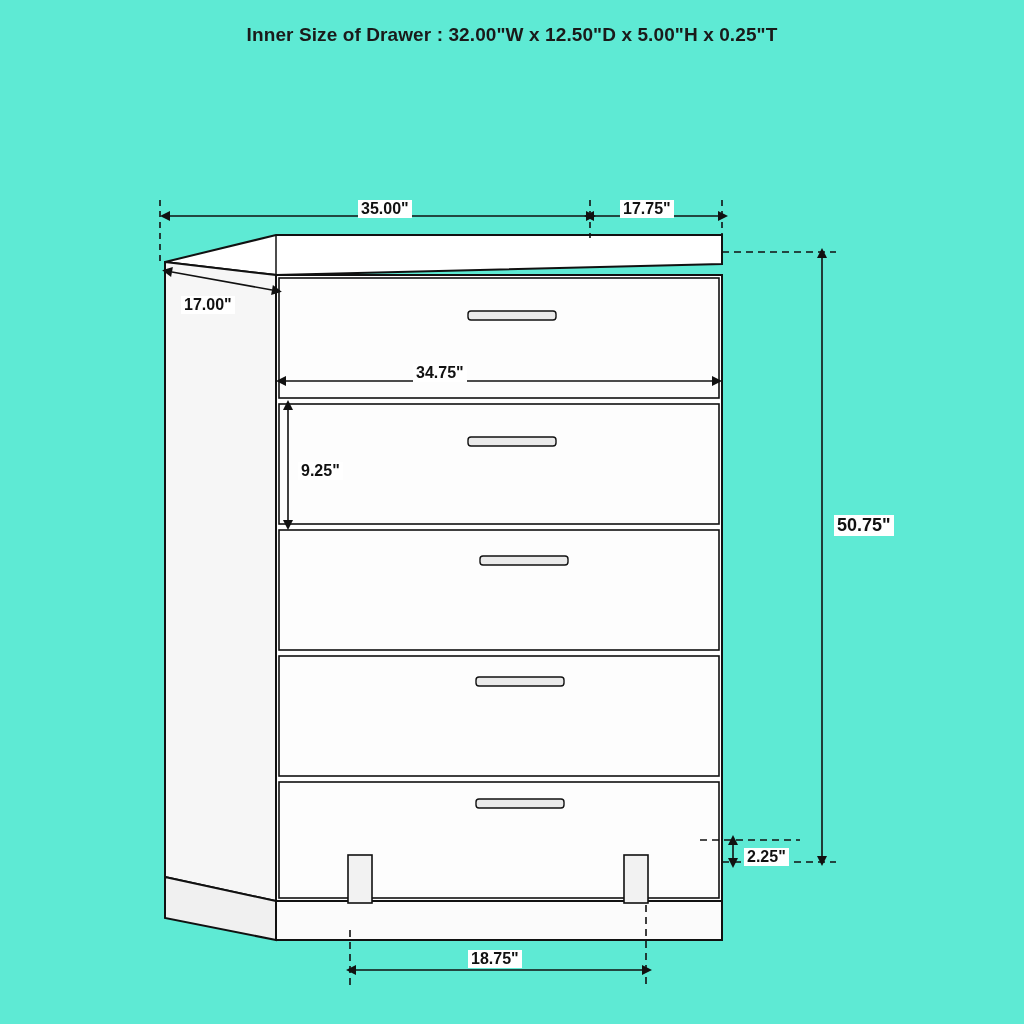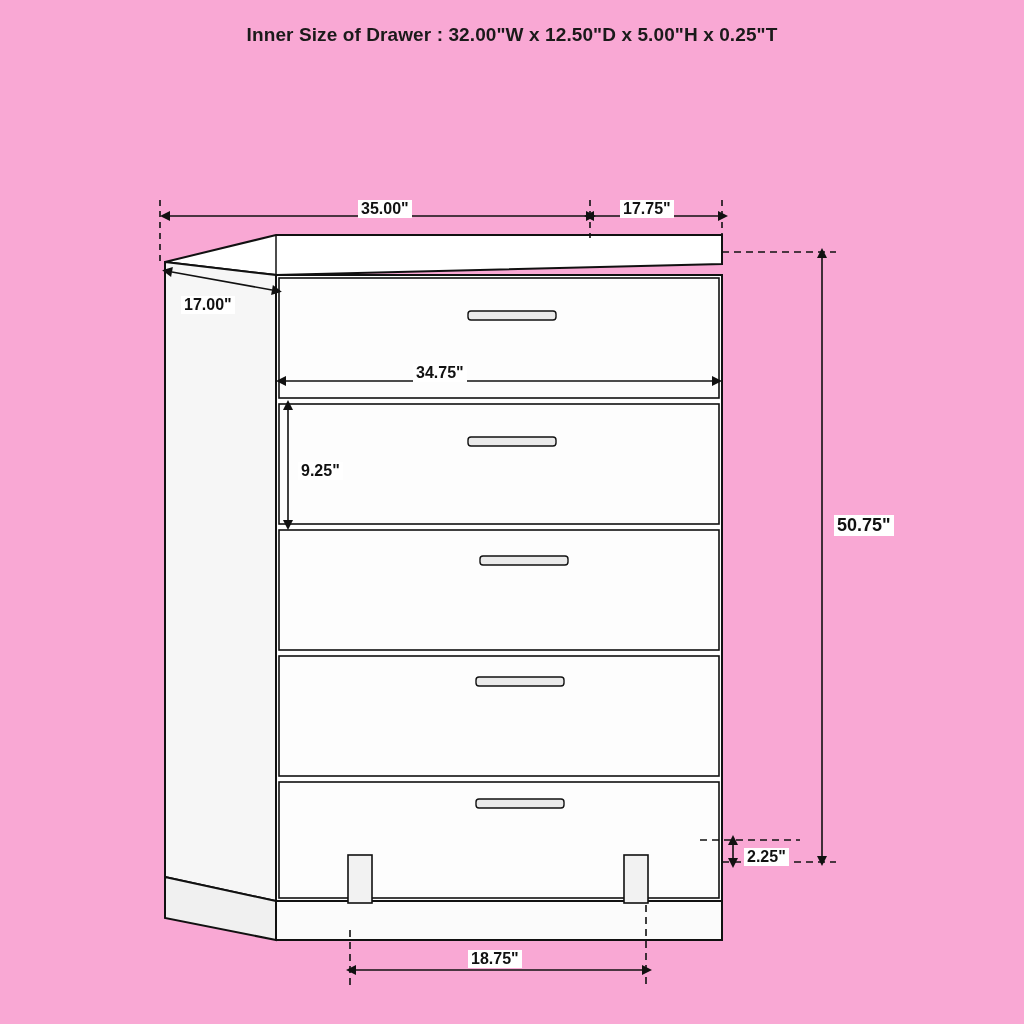--- a/index.html
+++ b/index.html
@@ -4,21 +4,21 @@
 <style>
   html, body {
     margin: 0;
     padding: 0;
     background: #ffffff;
   }
   #page {
     position: relative;
     width: 1024px;
     height: 1024px;
-    background: #f9a8d4;
+    background: #5eead4;
     font-family: "Liberation Sans", sans-serif;
     overflow: hidden;
   }
   #title {
     position: absolute;
     top: 24px;
     left: 0;
     width: 1024px;
     text-align: center;
     font-size: 19px;

